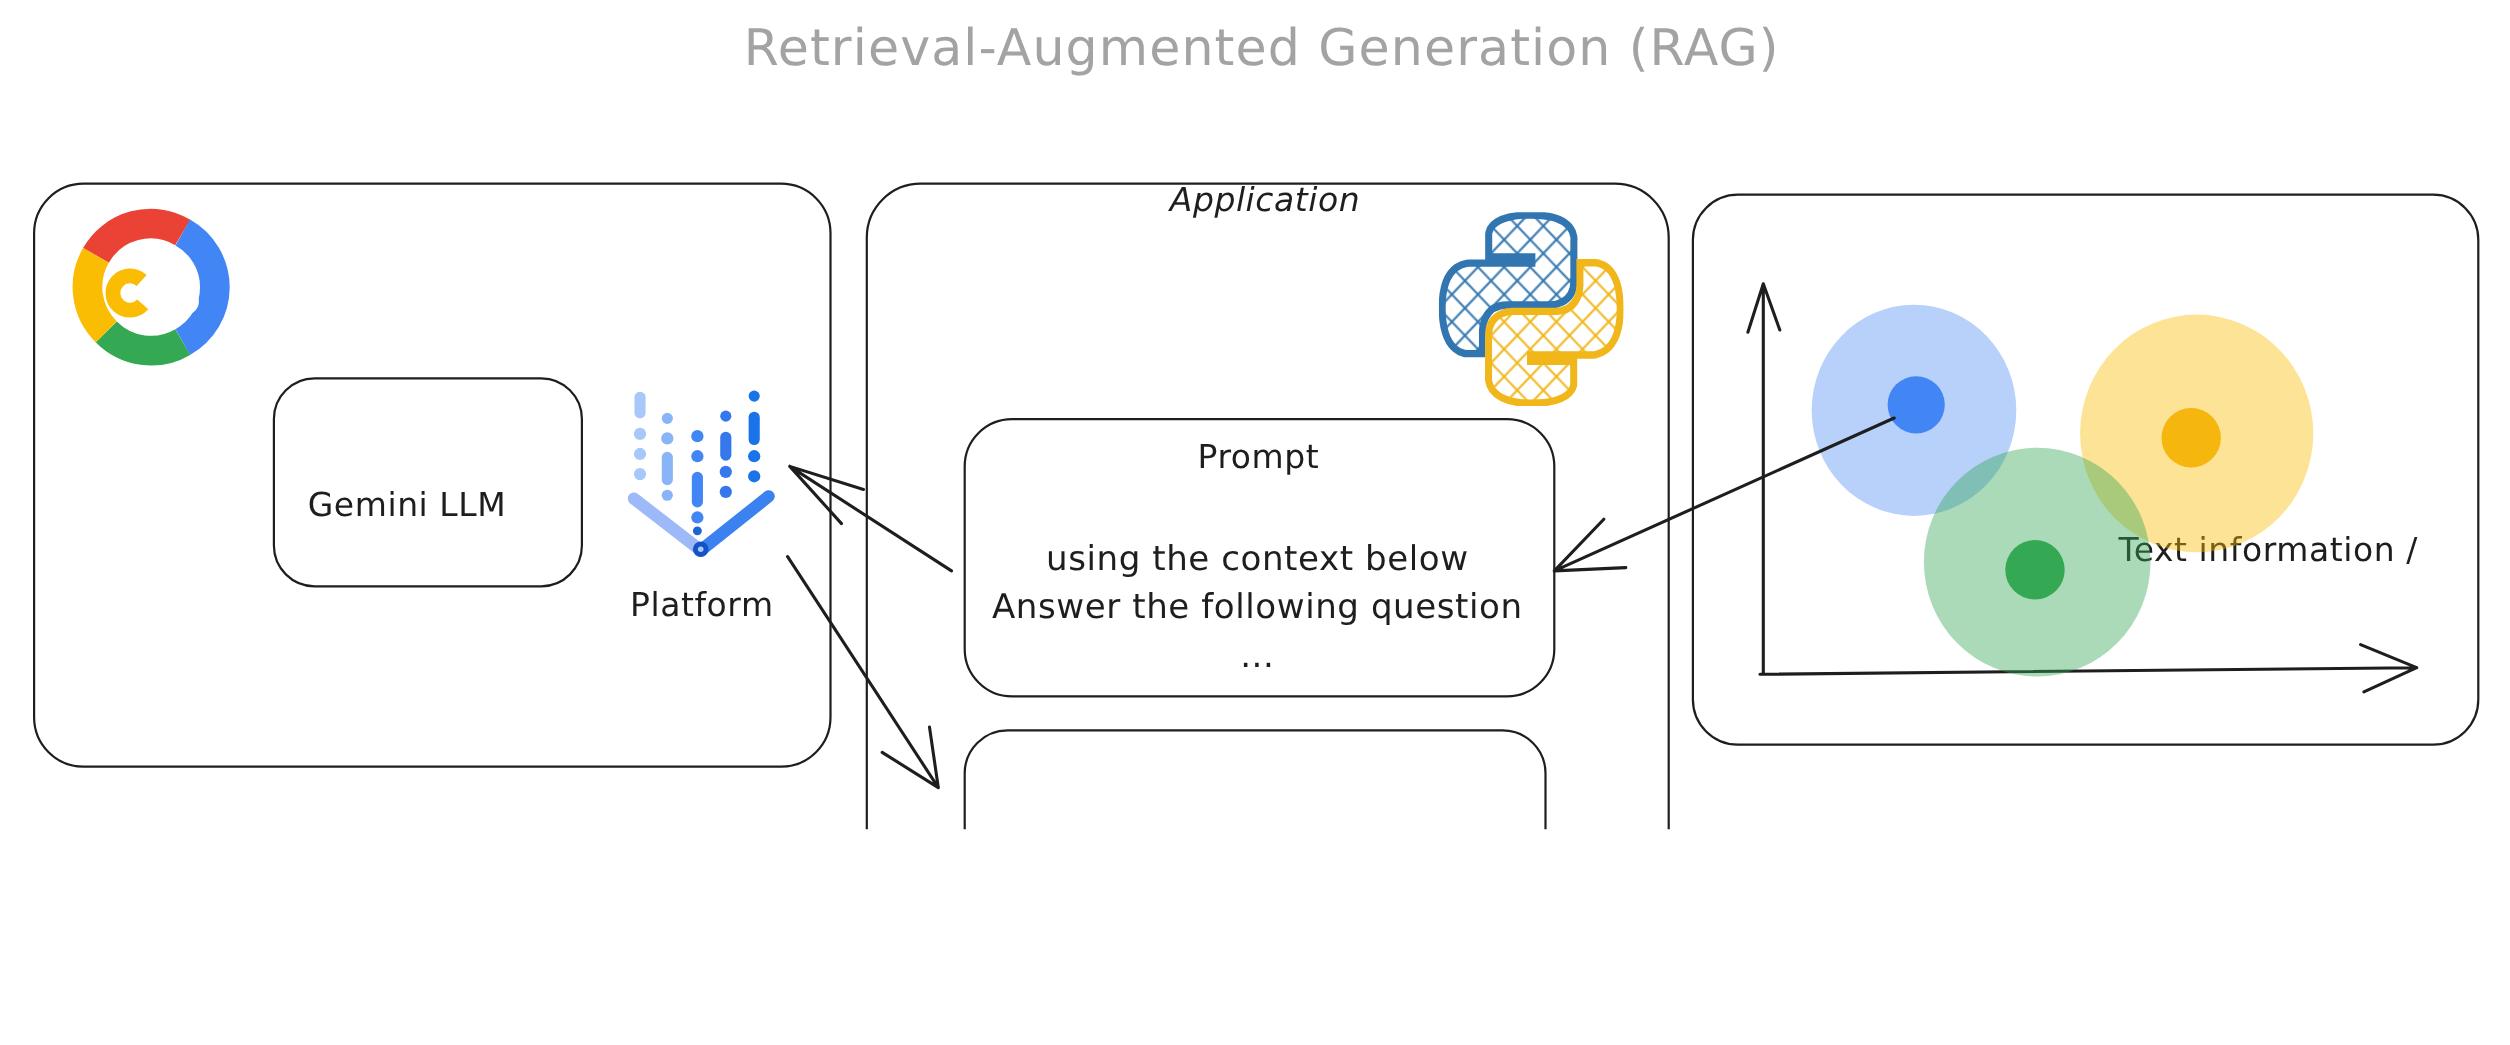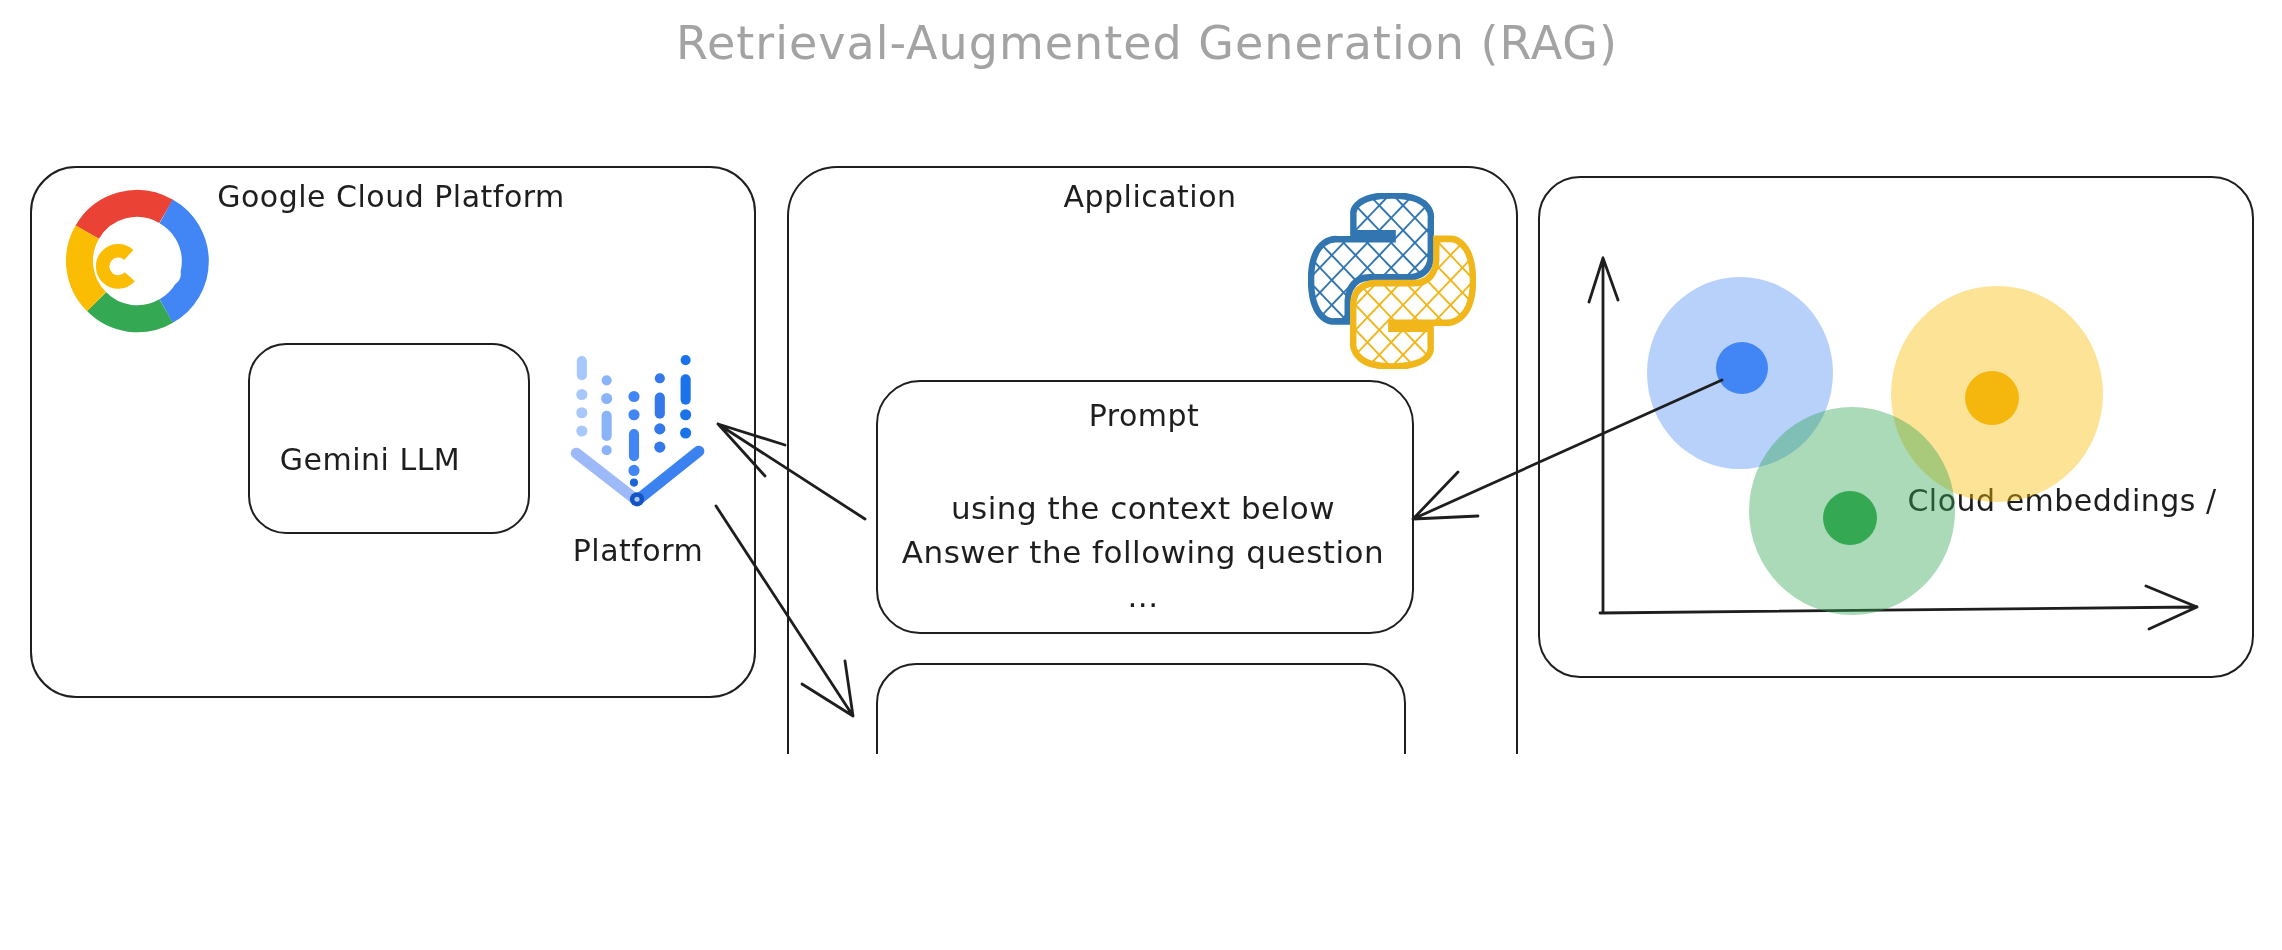--- a/index.html
+++ b/index.html
@@ -12,21 +12,21 @@
   #diagram-title{left:1147px;top:16px;font-size:46px;letter-spacing:1px;color:#a3a3a3;}
   
   #gcp-box{left:30px;top:166px;width:722px;height:528px;border-radius:46px;}
   #app-box{left:787px;top:166px;width:727px;height:769px;border-radius:50px;}
   #vdb-box{left:1538px;top:176px;width:712px;height:498px;border-radius:42px;}
   #gemini-box{left:248px;top:343px;width:278px;height:187px;border-radius:38px;}
   #prompt-box{left:876px;top:380px;width:534px;height:250px;border-radius:44px;}
   #enh-box{left:876px;top:663px;width:526px;height:182px;border-radius:40px;}
   
   #gcp-title{left:391px;top:178px;}
-  #app-title{left:1150px;top:178px;}
+  #app-title{left:1150px;top:164px;font-style:italic;}
   #vdb-title{left:1894px;top:185px;}
   #gemini-label{left:370px;top:418px;margin-top:23px;}
   #vertex-label{left:638px;top:532px;}
   #prompt-title{left:1144px;top:397px;text-align:right;}
   #prompt-body{left:1143px;top:486px;text-align:center;line-height:44px;font-size:31px;}
   #enh-label{left:1139px;top:737px;}
   #vdb-caption{left:2062px;top:478px;text-align:center;line-height:45px;}
   svg{display:block;}
   #overlay{position:absolute;left:0;top:0;pointer-events:none;}
   #gcp-logo{left:52px;top:178px;}
@@ -40,32 +40,31 @@
 
   <div id="diagram-title" class="abs ctr">Retrieval-Augmented Generation (RAG)</div>
 
   <div id="gcp-box" class="box"></div>
   <div id="app-box" class="box"></div>
   <div id="vdb-box" class="box"></div>
   <div id="gemini-box" class="box"></div>
   <div id="prompt-box" class="box"></div>
   <div id="enh-box" class="box"></div>
 
-  <div id="gcp-title" class="lbl ctr">Google Cloud Platform</div>
   <div id="app-title" class="lbl ctr">Application</div>
   <div id="gemini-label" class="lbl ctr">Gemini LLM</div>
   <div id="vertex-label" class="lbl ctr">Platform</div>
   <div id="prompt-title" class="lbl ctr">Prompt</div>
   <div id="prompt-body" class="lbl ctr">
     <div>using the context below</div>
     <div>Answer the following question</div>
     <div>...</div>
   </div>
   <div id="vdb-caption" class="lbl ctr">
-    <div>Cloud embeddings /</div>
+    <div>Text information /</div>
   </div>
 
   <svg id="gcp-logo" class="abs" width="166" height="156" viewBox="0 0 160 150">
     <g fill="none" stroke-linecap="butt">
       <path d="M 34 52 A 55 55 0 0 1 110 32" stroke="#ea4335" stroke-width="26"></path>
       <path d="M 110 32 A 55 55 0 0 1 110 128" stroke="#4285f4" stroke-width="26"></path>
       <path d="M 110 128 A 55 55 0 0 1 43 119" stroke="#34a853" stroke-width="26"></path>
       <path d="M 43 119 A 55 55 0 0 1 34 52" stroke="#fbbc04" stroke-width="26"></path>
     </g>
     <path d="M52 104 H112 C125 104 129 88 117 82 C121 66 103 56 91 64 C85 52 65 52 61 66 C47 64 41 80 51 88 C43 92 45 104 52 104 Z" fill="#ffffff"></path>

